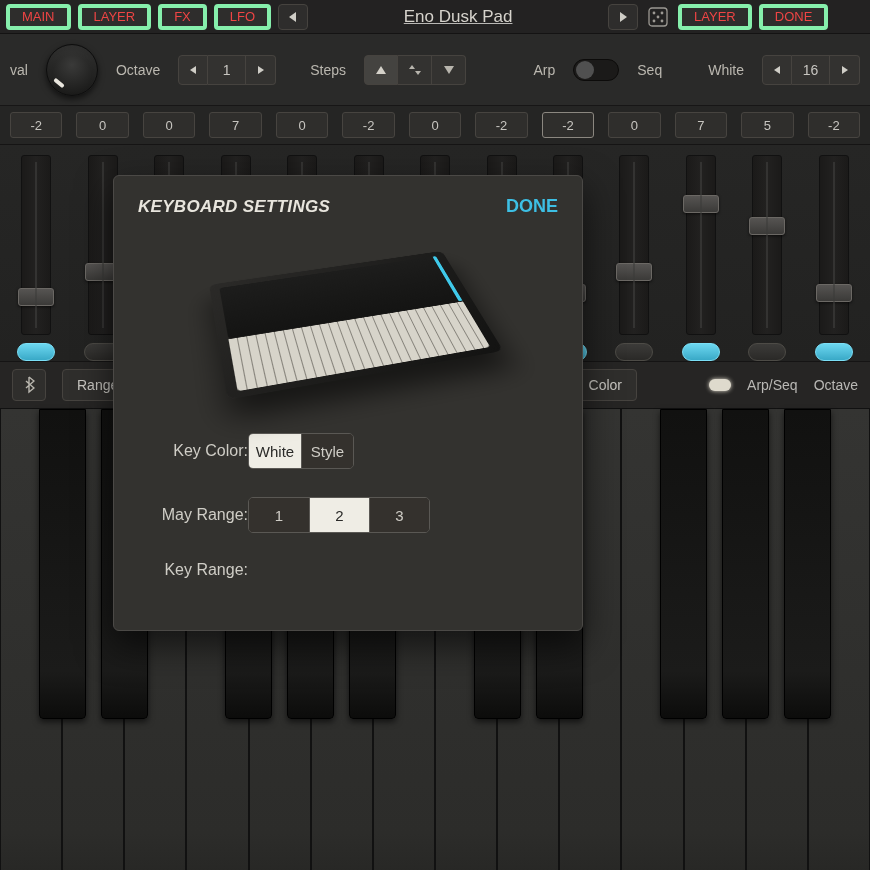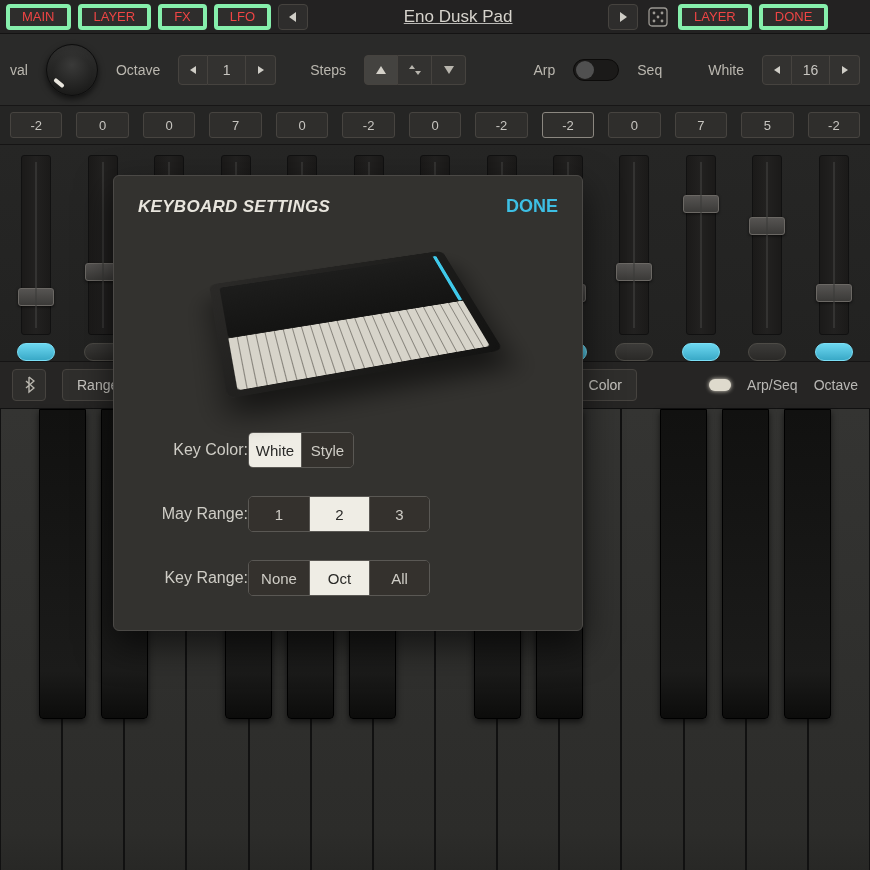--- a/index.html
+++ b/index.html
@@ -339,19 +339,14 @@
   <div class="setting-row">
     <div class="setting-label">May Range:</div>
     <div class="seg three" id="seg-octrange">
         <div class="opt">1</div>
         <div class="opt sel">2</div>
         <div class="opt">3</div>
       </div>
   </div>
   <div class="setting-row">
     <div class="setting-label">Key Range:</div>
-    <div class="seg three" id="seg-keylabels">
-        <div class="opt">None</div>
-        <div class="opt sel">Oct</div>
-        <div class="opt">All</div>
-      </div>
   </div>
 </div>
 
 </body></html>

